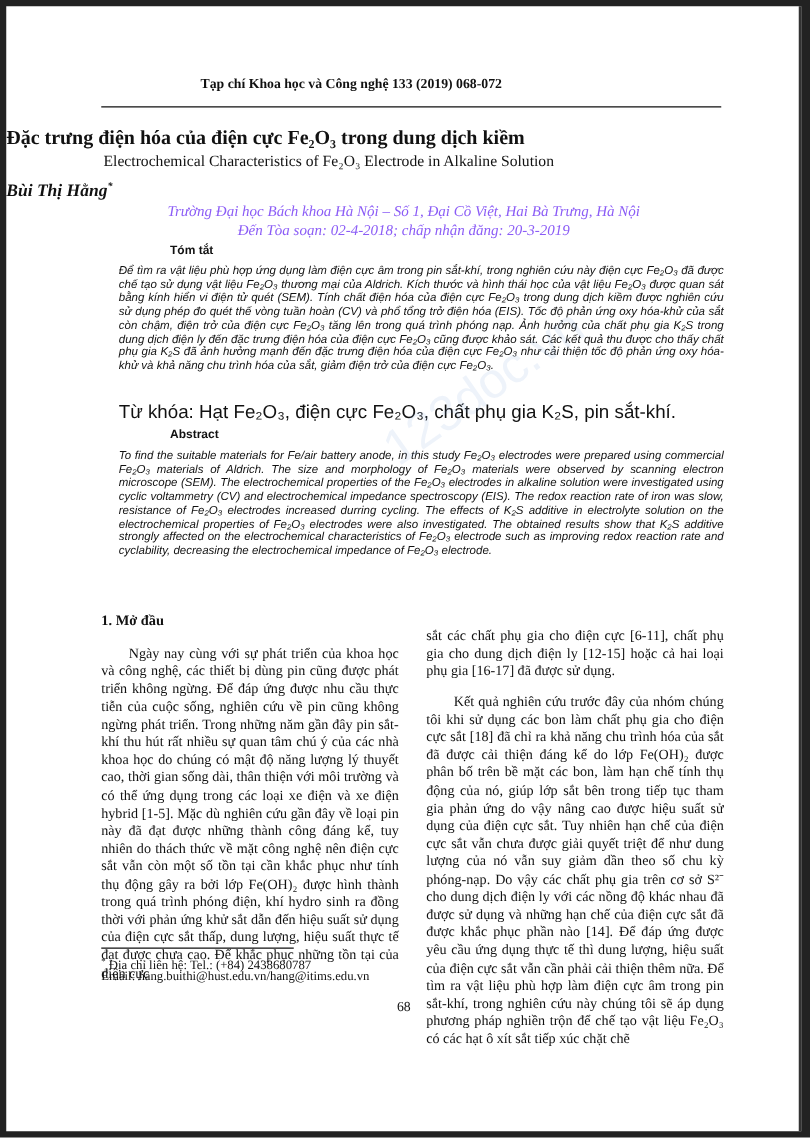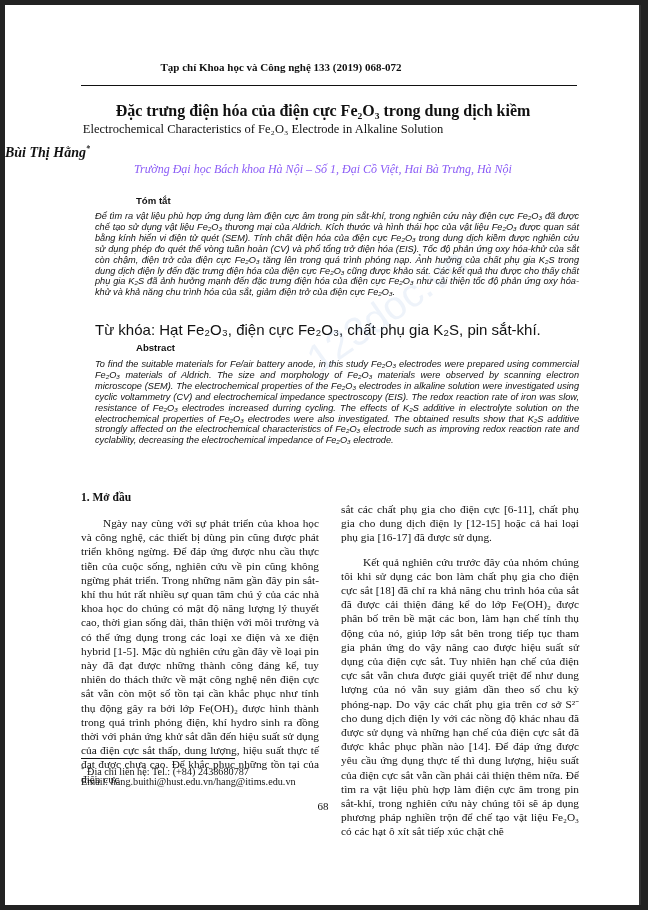--- a/index.html
+++ b/index.html
@@ -13,21 +13,21 @@
   }
   .abs { position: absolute; }
   .journal-header {
     left: 0; width: 552px; top: 56px; text-align: center;
     font-family: "Liberation Serif", serif; font-weight: bold; font-size: 11px; color: #111;
   }
   .header-rule {
     left: 76px; width: 496px; top: 80px; height: 0; border-top: 1.3px solid #111;
   }
   .title-vi {
-    left: 0; width: 636px; top: 97px; text-align: center;
+    left: 0; width: 636px; top: 97px; text-align: left;
     font-family: "Liberation Serif", serif; font-weight: bold; font-size: 16px; color: #111;
   }
   .title-en {
     left: 0; width: 516px; top: 117px; text-align: center;
     font-family: "Liberation Serif", serif; font-size: 12.5px; color: #111;
   }
   .author {
     left: 0; width: 636px; top: 139px; text-align: left;
     font-family: "Liberation Serif", serif; font-weight: bold; font-style: italic; font-size: 14px; color: #111;
   }
@@ -84,20 +84,21 @@
   <div class="abs journal-header">Tạp chí Khoa học và Công nghệ 133 (2019) 068-072</div>
   <div class="abs header-rule"></div>
 
   <div class="abs title-vi">Đặc trưng điện hóa của điện cực Fe₂O₃ trong dung dịch kiềm</div>
   <div class="abs title-en">Electrochemical Characteristics of Fe₂O₃ Electrode in Alkaline Solution</div>
 
   <div class="abs author">
     <span>Bùi Thị Hằng</span><sup>*</sup>
   </div>
   <div class="abs affil">Trường Đại học Bách khoa Hà Nội – Số 1, Đại Cồ Việt, Hai Bà Trưng, Hà Nội</div>
+  <div class="abs dates">Đến Tòa soạn: 02-4-2018; chấp nhận đăng: 20-3-2019</div>
 
   <div class="abs sec-label" style="left:90px; top:190px;">Tóm tắt</div>
   <div class="abs abs-text" style="top:206px;">Để tìm ra vật liệu phù hợp ứng dụng làm điện cực âm trong pin sắt-khí, trong nghiên cứu này điện cực Fe₂O₃ đã được chế tạo sử dụng vật liệu Fe₂O₃ thương mại của Aldrich. Kích thước và hình thái học của vật liệu Fe₂O₃ được quan sát bằng kính hiển vi điện tử quét (SEM). Tính chất điện hóa của điện cực Fe₂O₃ trong dung dịch kiềm được nghiên cứu sử dụng phép đo quét thế vòng tuần hoàn (CV) và phổ tổng trở điện hóa (EIS). Tốc độ phản ứng oxy hóa-khử của sắt còn chậm, điện trở của điện cực Fe₂O₃ tăng lên trong quá trình phóng nạp. Ảnh hưởng của chất phụ gia K₂S trong dung dịch điện ly đến đặc trưng điện hóa của điện cực Fe₂O₃ cũng được khảo sát. Các kết quả thu được cho thấy chất phụ gia K₂S đã ảnh hưởng mạnh đến đặc trưng điện hóa của điện cực Fe₂O₃ như cải thiện tốc độ phản ứng oxy hóa-khử và khả năng chu trình hóa của sắt, giảm điện trở của điện cực Fe₂O₃.</div>
   <div class="abs kw" style="top:316px;">Từ khóa: Hạt Fe₂O₃, điện cực Fe₂O₃, chất phụ gia K₂S, pin sắt-khí.</div>
 
   <div class="abs sec-label" style="left:90px; top:337px;">Abstract</div>
   <div class="abs abs-text" style="top:354px;">To find the suitable materials for Fe/air battery anode, in this study Fe₂O₃ electrodes were prepared using commercial Fe₂O₃ materials of Aldrich. The size and morphology of Fe₂O₃ materials were observed by scanning electron microscope (SEM). The electrochemical properties of the Fe₂O₃ electrodes in alkaline solution were investigated using cyclic voltammetry (CV) and electrochemical impedance spectroscopy (EIS). The redox reaction rate of iron was slow, resistance of Fe₂O₃ electrodes increased durring cycling. The effects of K₂S additive in electrolyte solution on the electrochemical properties of Fe₂O₃ electrodes were also investigated. The obtained results show that K₂S additive strongly affected on the electrochemical characteristics of Fe₂O₃ electrode such as improving redox reaction rate and cyclability, decreasing the electrochemical impedance of Fe₂O₃ electrode.</div>
 
   <div class="abs h1">1. Mở đầu</div>
 

